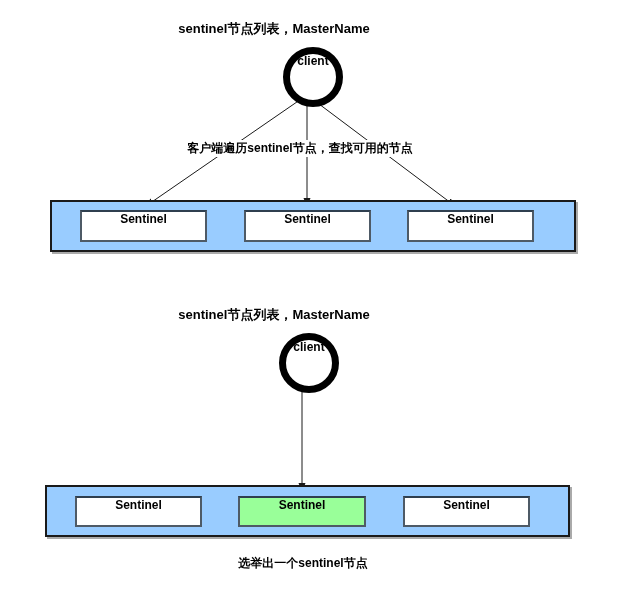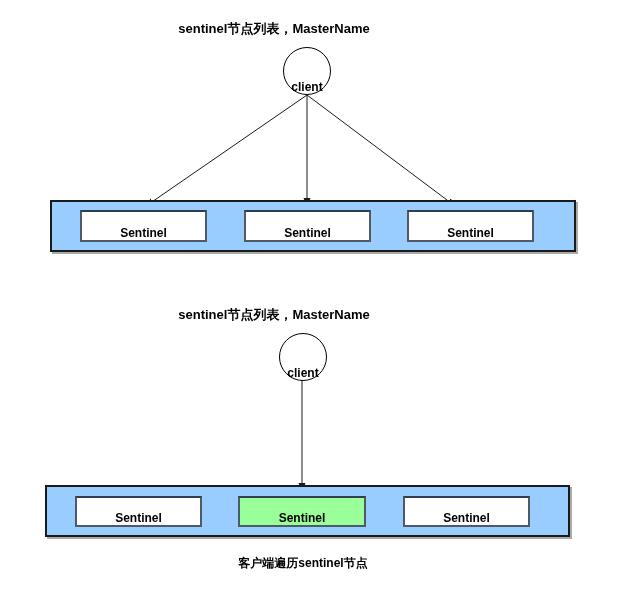--- a/index.html
+++ b/index.html
@@ -24,25 +24,25 @@
     text-align: center;
     font-size: 13px;
     font-weight: bold;
     z-index: 2;
   }
   .title-top { top: 20px; }
   .title-bottom { top: 306px; }
   .client-circle {
     position: absolute;
     width: 46px; height: 46px;
-    border: 1px solid #000000;
+    border: 7px solid #000000;
     border-radius: 50%;
     background: #ffffff;
     display: flex;
-    align-items: flex-end;
+    align-items: flex-start;
     justify-content: center;
     font-size: 12px;
     font-weight: bold;
     z-index: 2;
   }
   .client-top { left: 283px; top: 47px; }
   .client-bottom { left: 279px; top: 333px; }
   .annotation {
     position: absolute;
     top: 140px;
@@ -76,21 +76,21 @@
   .container-top { left: 50px; top: 200px; width: 526px; height: 52px; }
   .container-bottom { left: 45px; top: 485px; width: 525px; height: 52px; }
   .sentinel-node {
     position: absolute;
     width: 127px; height: 32px;
     background: #ffffff;
     border: 2px solid #4e5a66;
     border-top-color: #2f3f4f;
     box-sizing: border-box;
     display: flex;
-    align-items: flex-end;
+    align-items: flex-start;
     justify-content: center;
     font-size: 12px;
     font-weight: bold;
     z-index: 3;
   }
   .sentinel-node.selected { background: #99ff99; }
   .t-n1 { left: 80px;  top: 210px; }
   .t-n2 { left: 244px; top: 210px; }
   .t-n3 { left: 407px; top: 210px; }
   .b-n1 { left: 75px;  top: 496px; height: 31px; }
@@ -113,20 +113,21 @@
     <line x1="307" y1="95" x2="455" y2="206" stroke="#1a1a1a" stroke-width="1" marker-end="url(#arrowhead)"></line>
     <line x1="302" y1="379" x2="302" y2="491" stroke="#1a1a1a" stroke-width="1" marker-end="url(#arrowhead)"></line>
   </svg>
 
   <div class="diagram-title title-top">sentinel节点列表，MasterName</div>
 
   <div class="client-circle client-top">
     <span>client</span>
   </div>
 
+  <div class="annotation">客户端遍历sentinel节点，查找可用的节点</div>
 
   <div class="node-container container-top"></div>
 
   <div class="sentinel-node t-n1">
     <span>Sentinel</span>
   </div>
   <div class="sentinel-node t-n2">
     <span>Sentinel</span>
   </div>
   <div class="sentinel-node t-n3">
@@ -144,15 +145,15 @@
   <div class="sentinel-node b-n1">
     <span>Sentinel</span>
   </div>
   <div class="sentinel-node selected b-n2">
     <span>Sentinel</span>
   </div>
   <div class="sentinel-node b-n3">
     <span>Sentinel</span>
   </div>
 
-  <div class="caption">客户端遍历sentinel节点</div>
+  <div class="caption">选举出一个sentinel节点</div>
 
 </div>
 
 </body></html>

